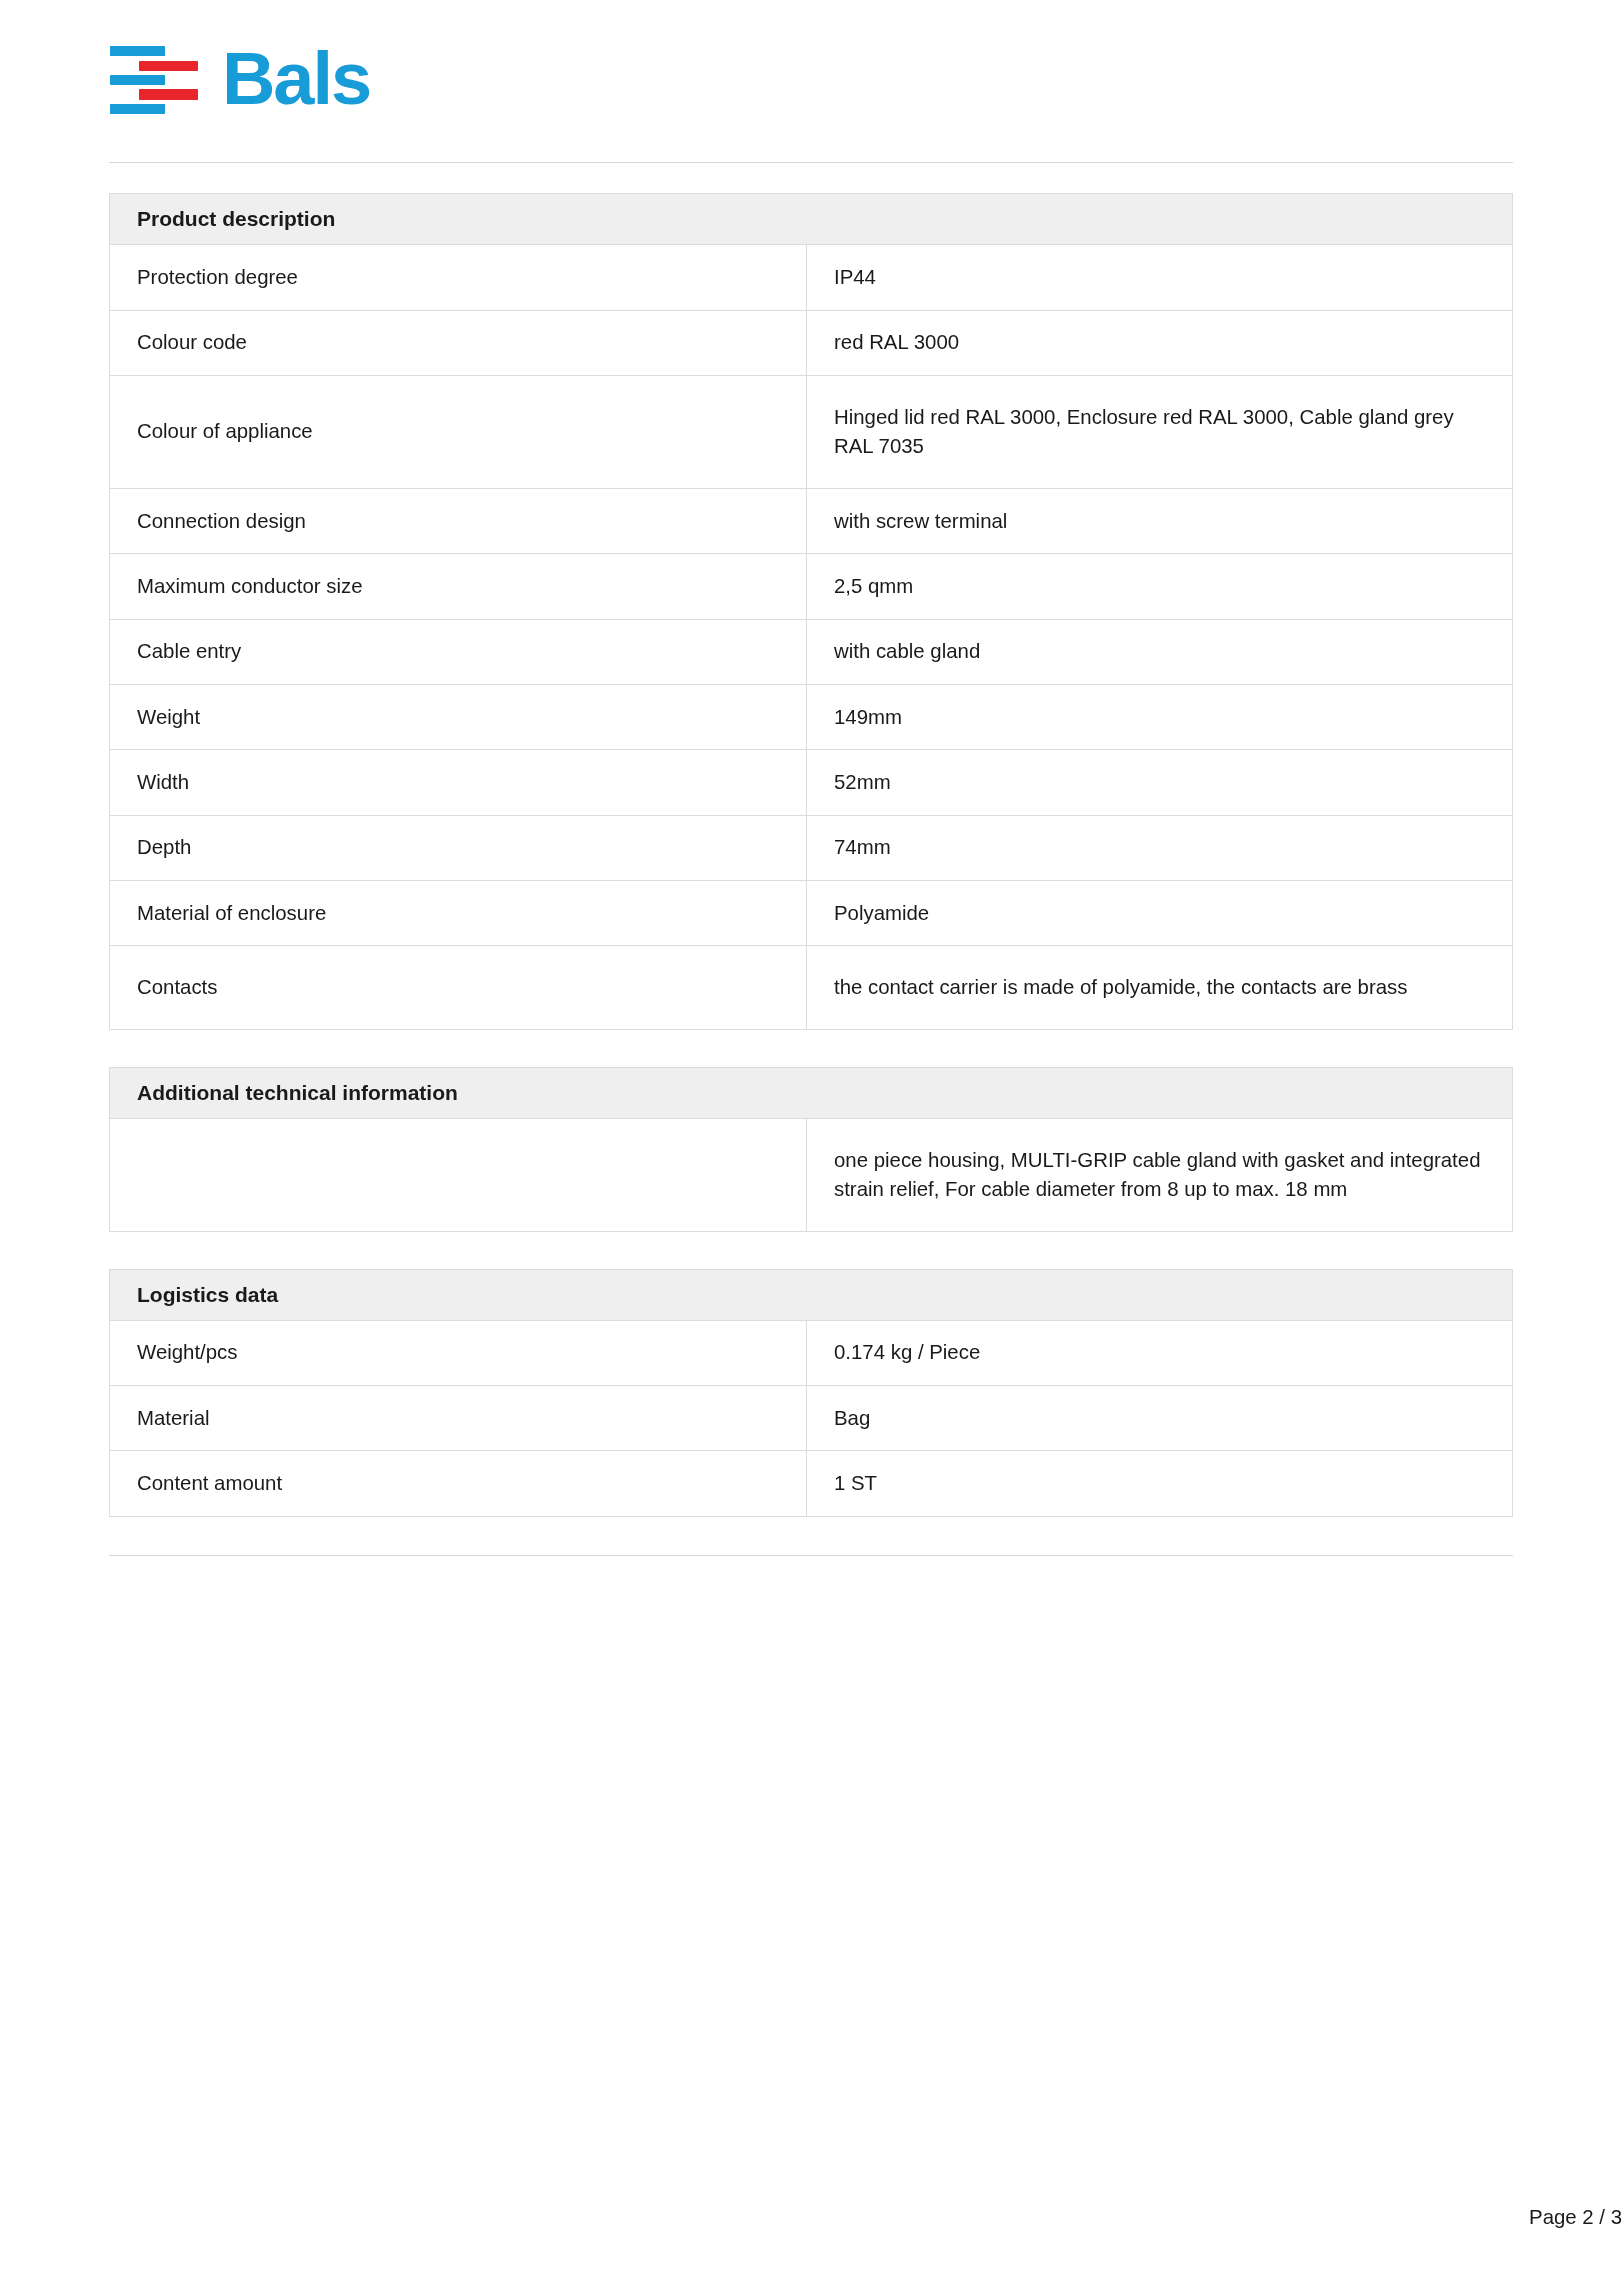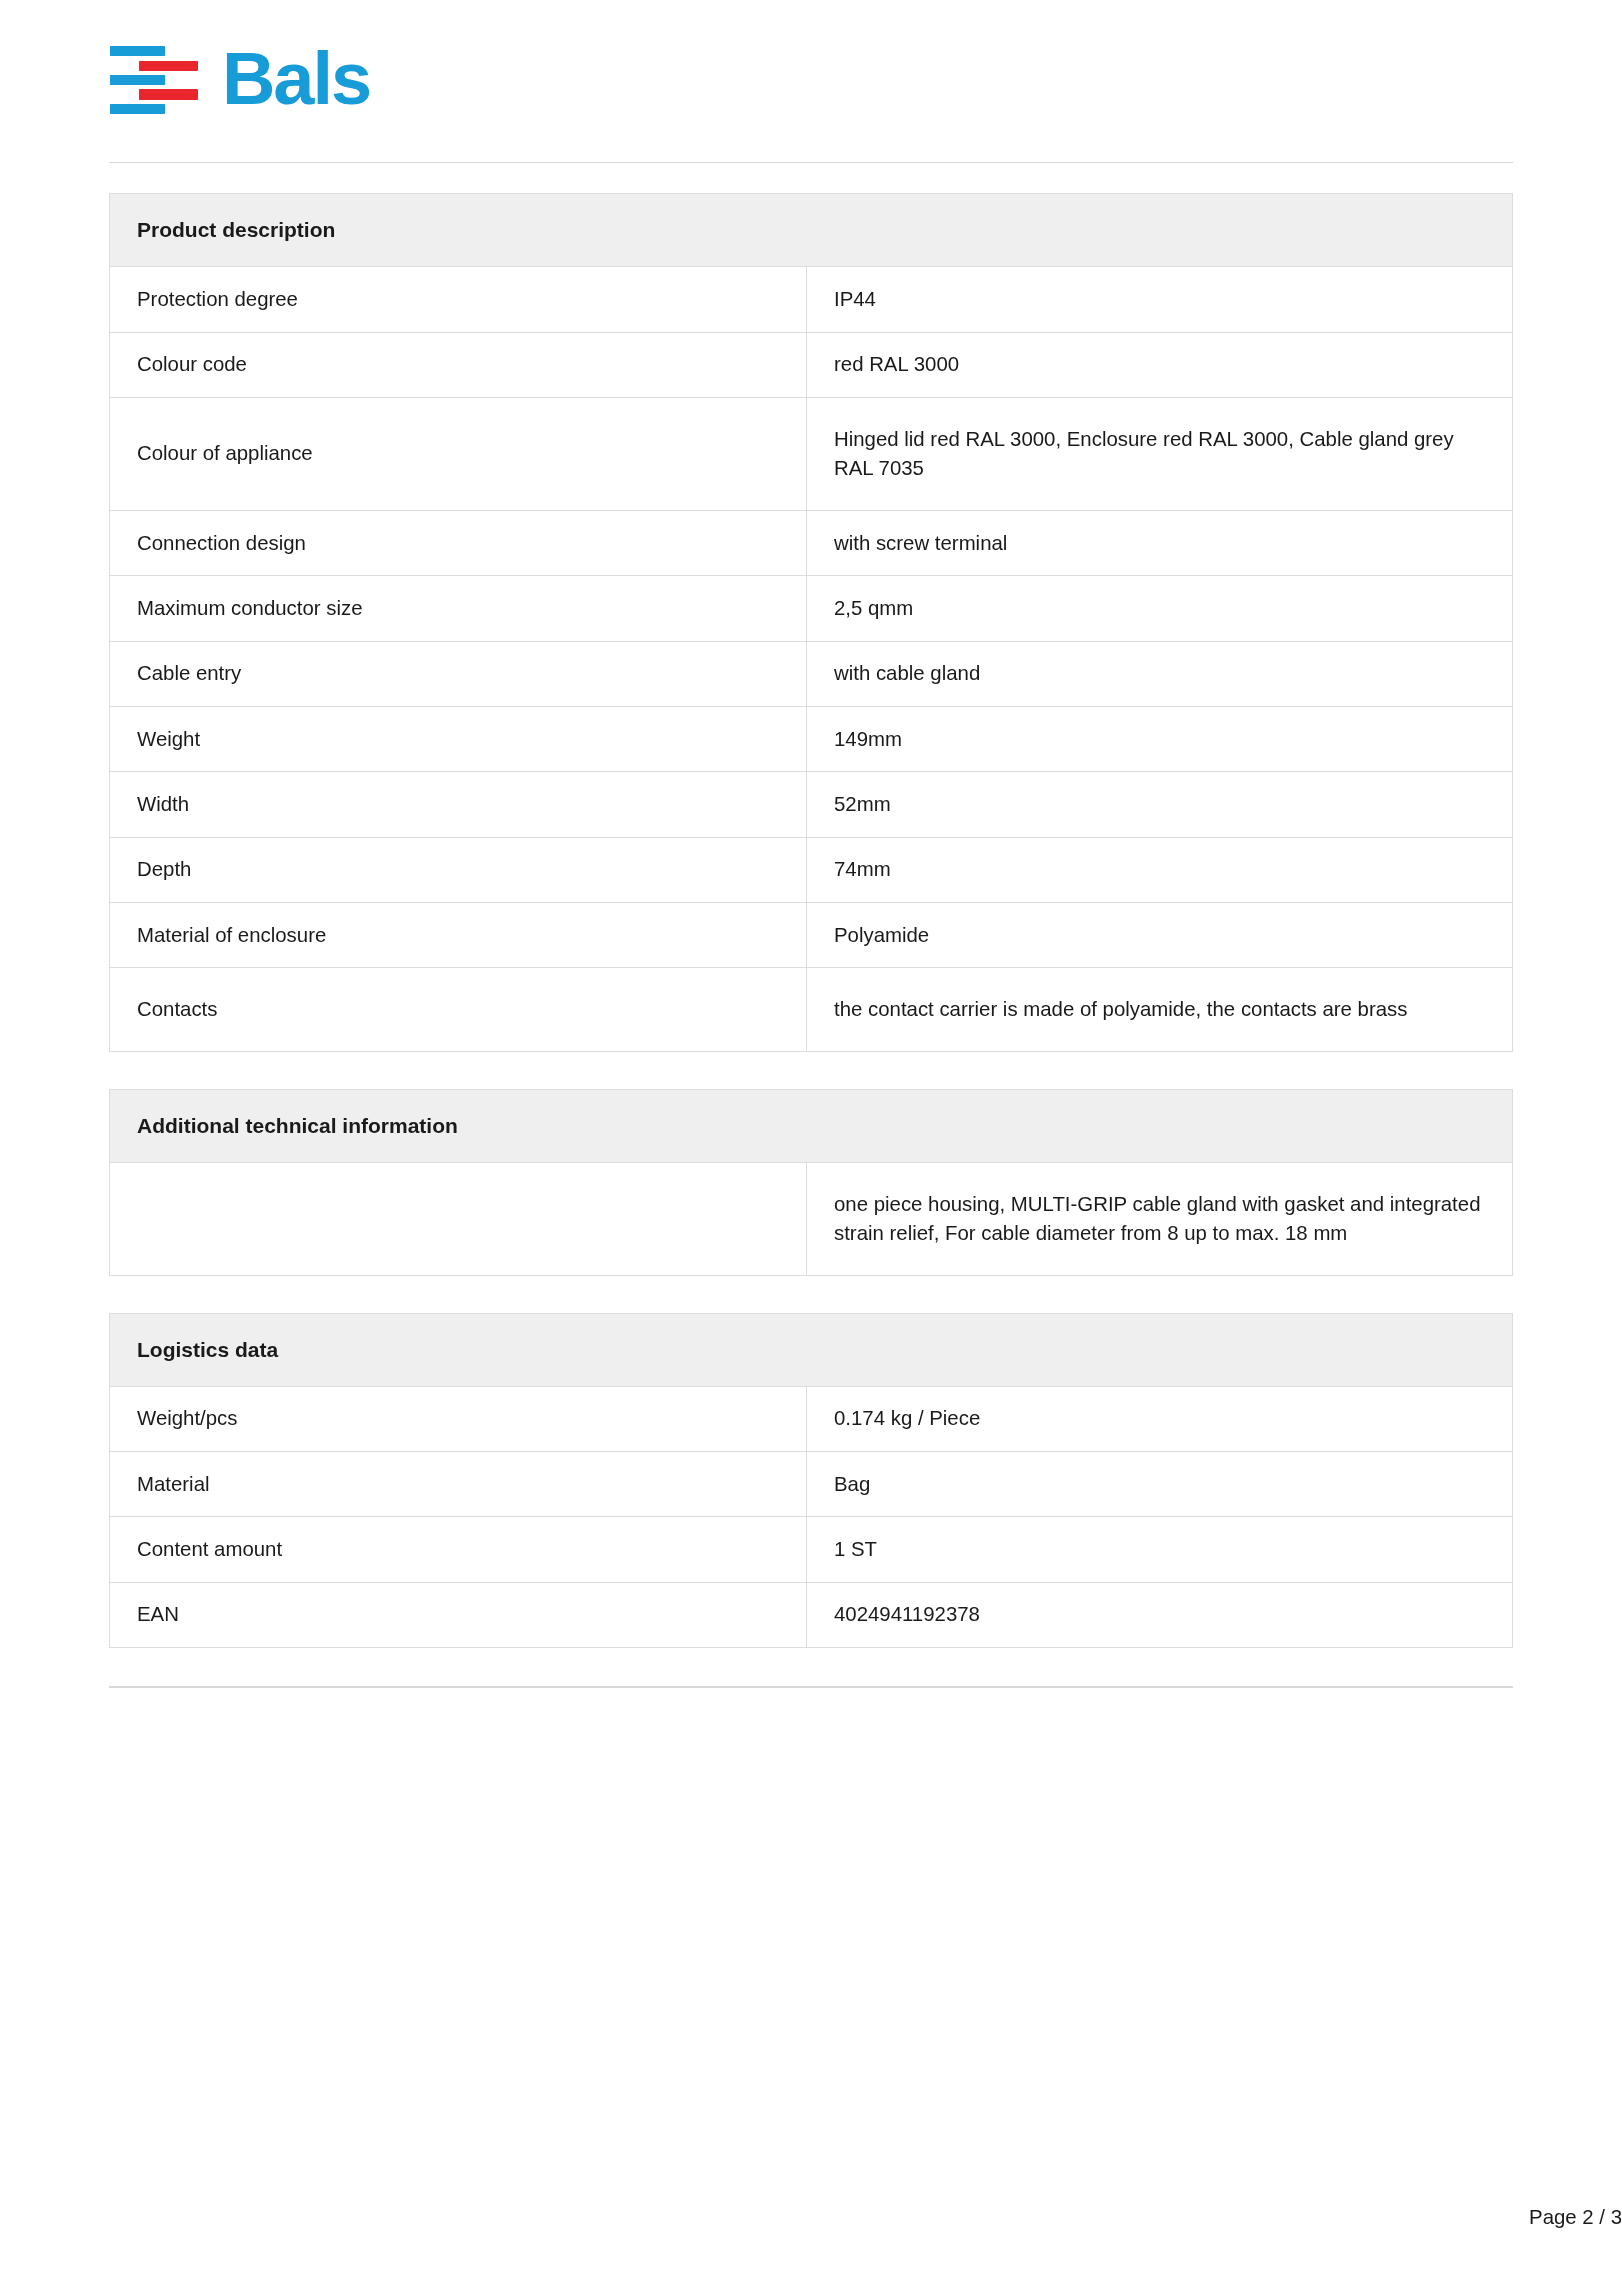--- a/index.html
+++ b/index.html
@@ -98,21 +98,21 @@
     font-size: 20.4px;
     line-height: 1.42;
     font-weight: normal;
     padding: 17.7px 27px;
     box-sizing: border-box;
   }
   .section-head th {
     background: #efefef;
     font-weight: bold;
     font-size: 21px;
-    padding: 21px 27px;
+    padding: 10px 27px;
   }
   .col-label { width: 697px; }
   .col-value { width: auto; }
 
   .table td.label { }
   .table td.value { }
 
   .tall td { padding-top: 27px; padding-bottom: 27px; }
 
   
@@ -234,24 +234,20 @@
           <td class="value">0.174 kg / Piece</td>
         </tr>
         <tr>
           <td class="label">Material</td>
           <td class="value">Bag</td>
         </tr>
         <tr>
           <td class="label">Content amount</td>
           <td class="value">1 ST</td>
         </tr>
-        <tr>
-          <td class="label">EAN</td>
-          <td class="value">4024941192378</td>
-        </tr>
       </tbody>
     </table>
 
   </div>
 
   <div class="rule-bottom"></div>
 
   <div class="footer">
     <span>Page 2 / 3</span>
   </div>

